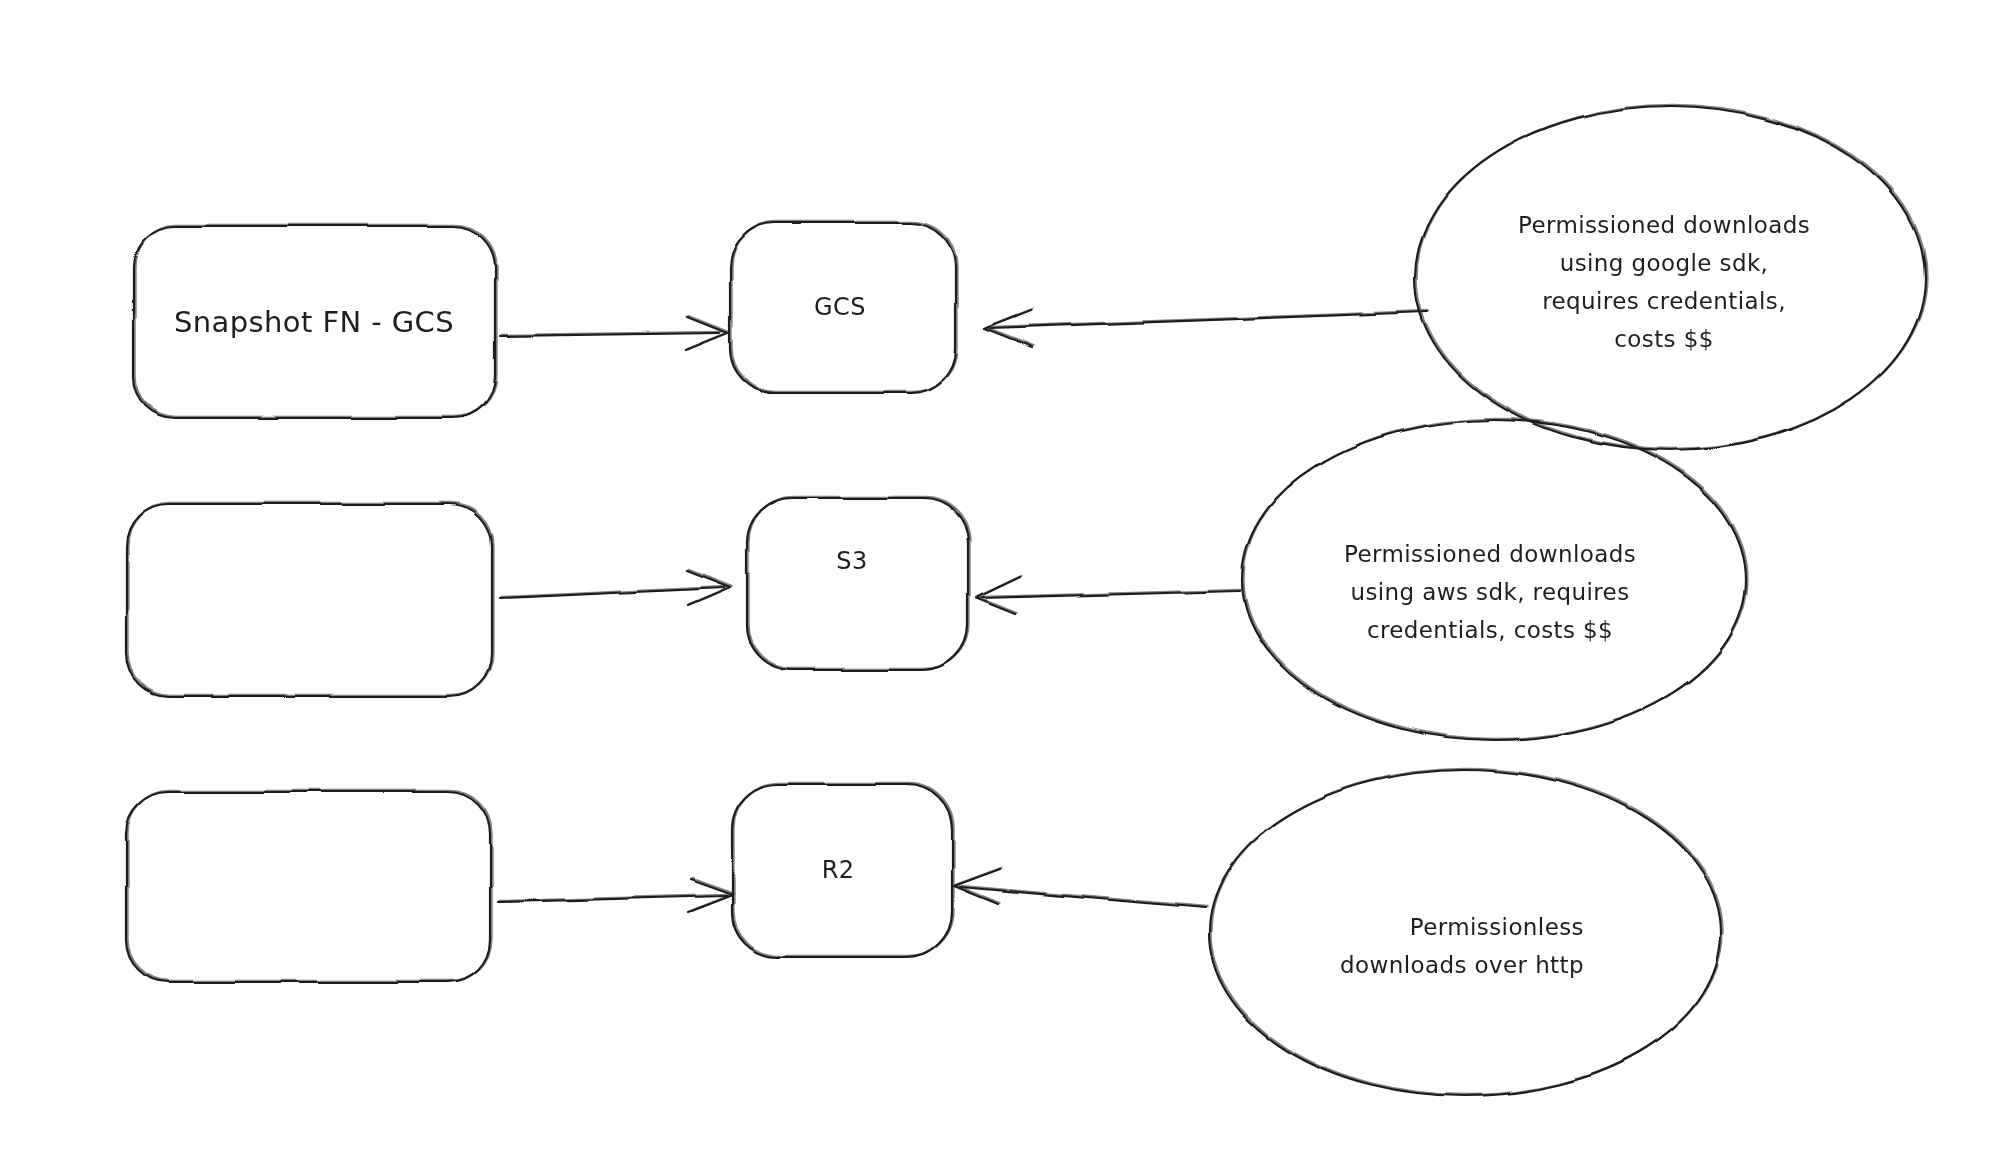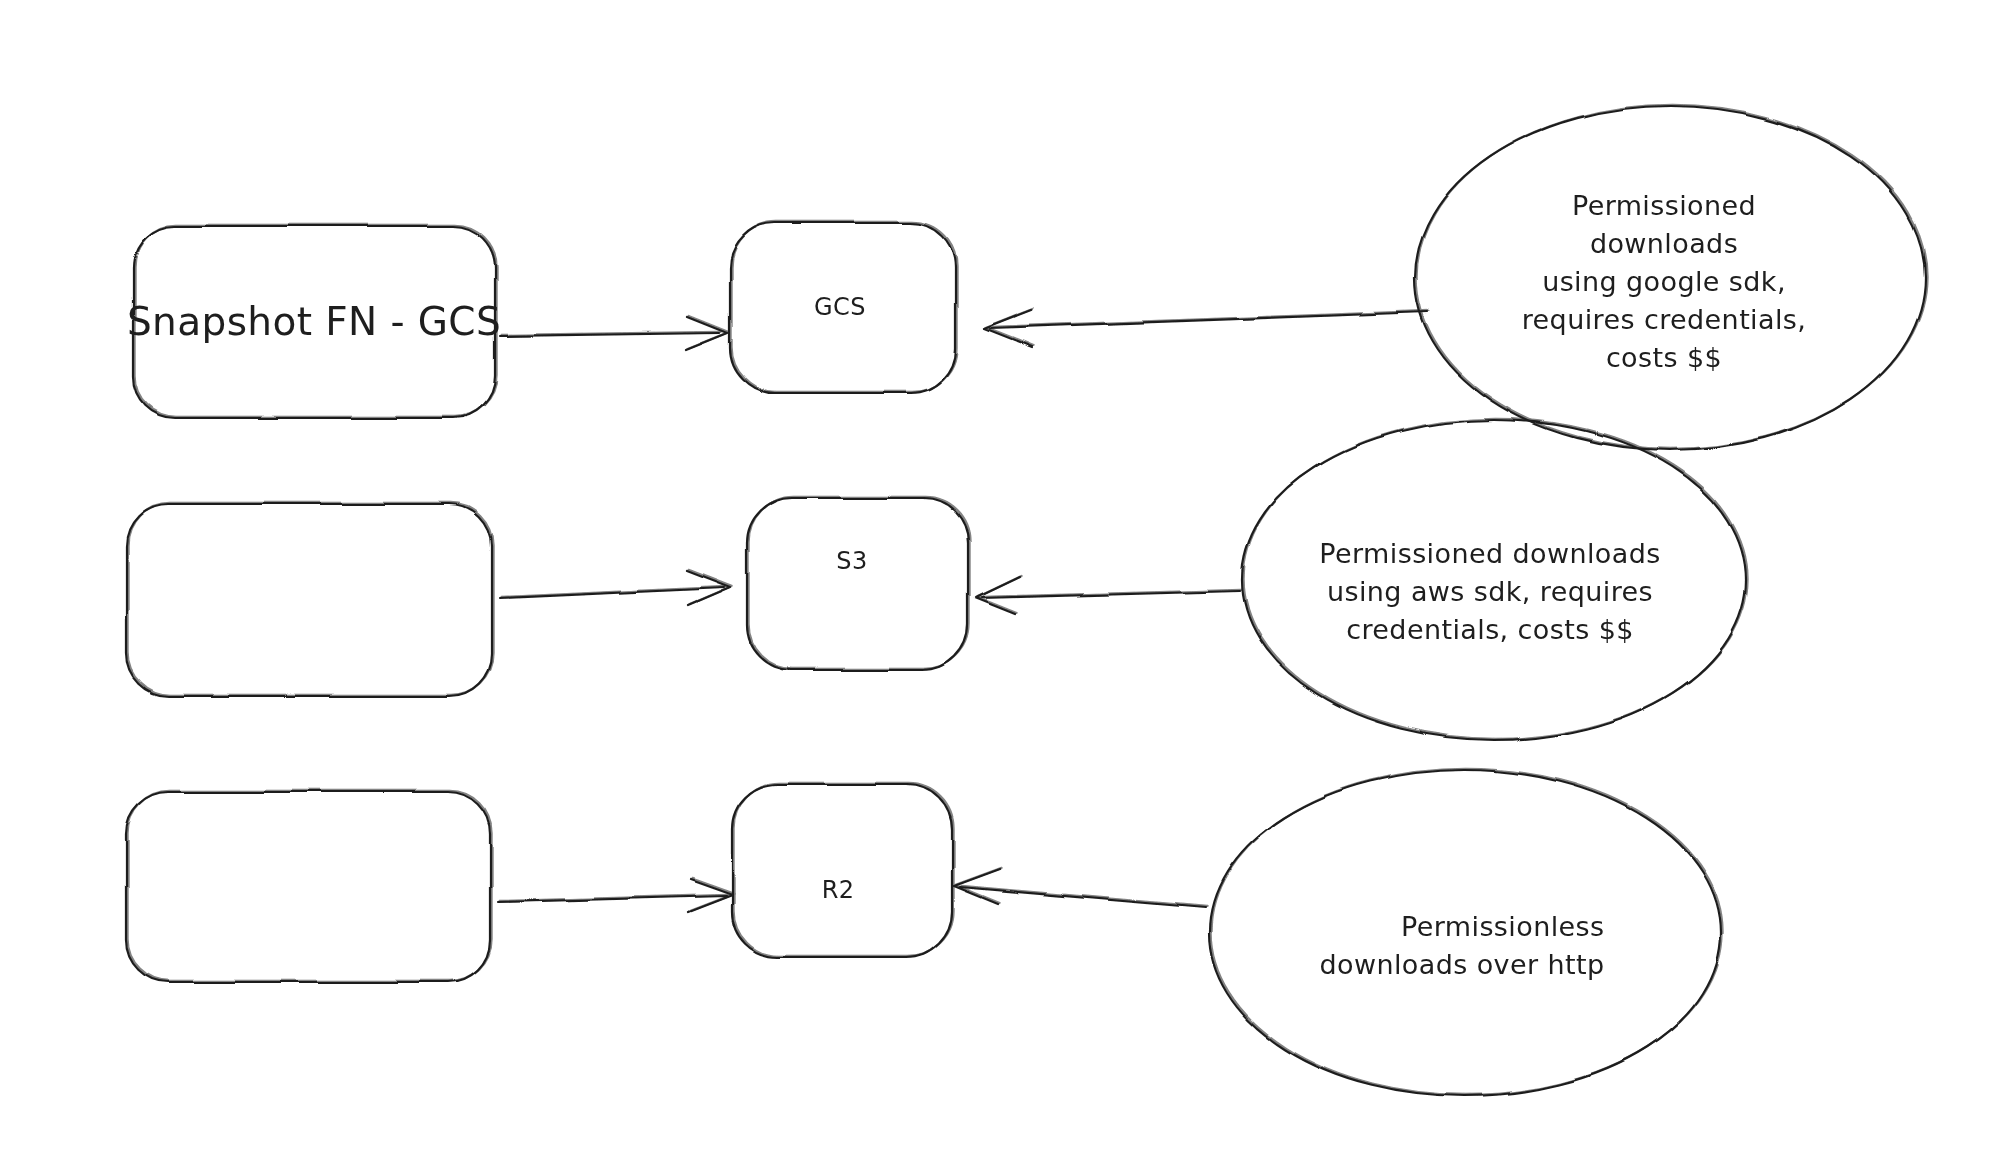--- a/index.html
+++ b/index.html
@@ -24,23 +24,23 @@
   }
   .label {
     position: absolute;
     transform: translate(-50%, -50%);
     color: var(--stroke, #1e1e1e);
     white-space: pre-line;
     text-align: center;
     letter-spacing: 0.4px;
     line-height: 38px;
   }
-  .label.source { font-size: 39px; }
+  .label.source { font-size: 29px; }
   .label.target { font-size: 24px; }
-  .label.note   { font-size: 27px; }
+  .label.note   { font-size: 23px; }
 </style>
 </head>
 <body>
 
 <div class="canvas">
 
   <svg class="shapes" viewBox="0 0 2000 1174">
     <defs>
       <filter id="rough" x="-3%" y="-3%" width="106%" height="106%">
         <feTurbulence type="fractalNoise" baseFrequency="0.012" numOctaves="2" seed="7" result="n"></feTurbulence>
@@ -80,17 +80,17 @@
   <div class="label note" style="left:1664px; top:282px;">Permissioned downloads
 using google sdk,
 requires credentials,
 costs $$</div>
 
   <div class="label target" style="left:852px; top:561px;">S3</div>
   <div class="label note" style="left:1490px; top:592px;">Permissioned downloads
 using aws sdk, requires
 credentials, costs $$</div>
 
-  <div class="label target" style="left:838px; top:870px;margin-top:20px;">R2</div>
+  <div class="label target" style="left:838px; top:870px;">R2</div>
   <div class="label note" style="left:1462px; top:946px;text-align:right;">Permissionless
 downloads over http</div>
 
 </div>
 
 </body></html>

